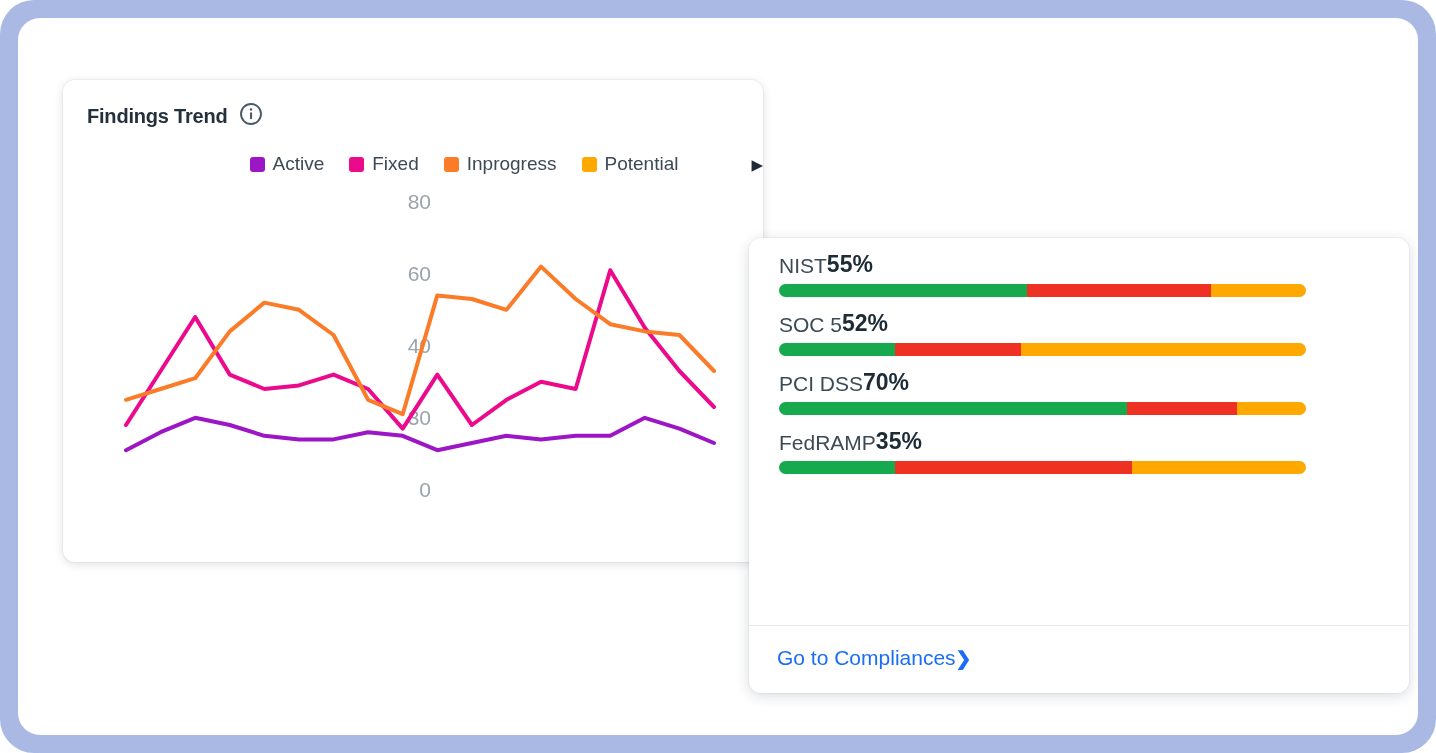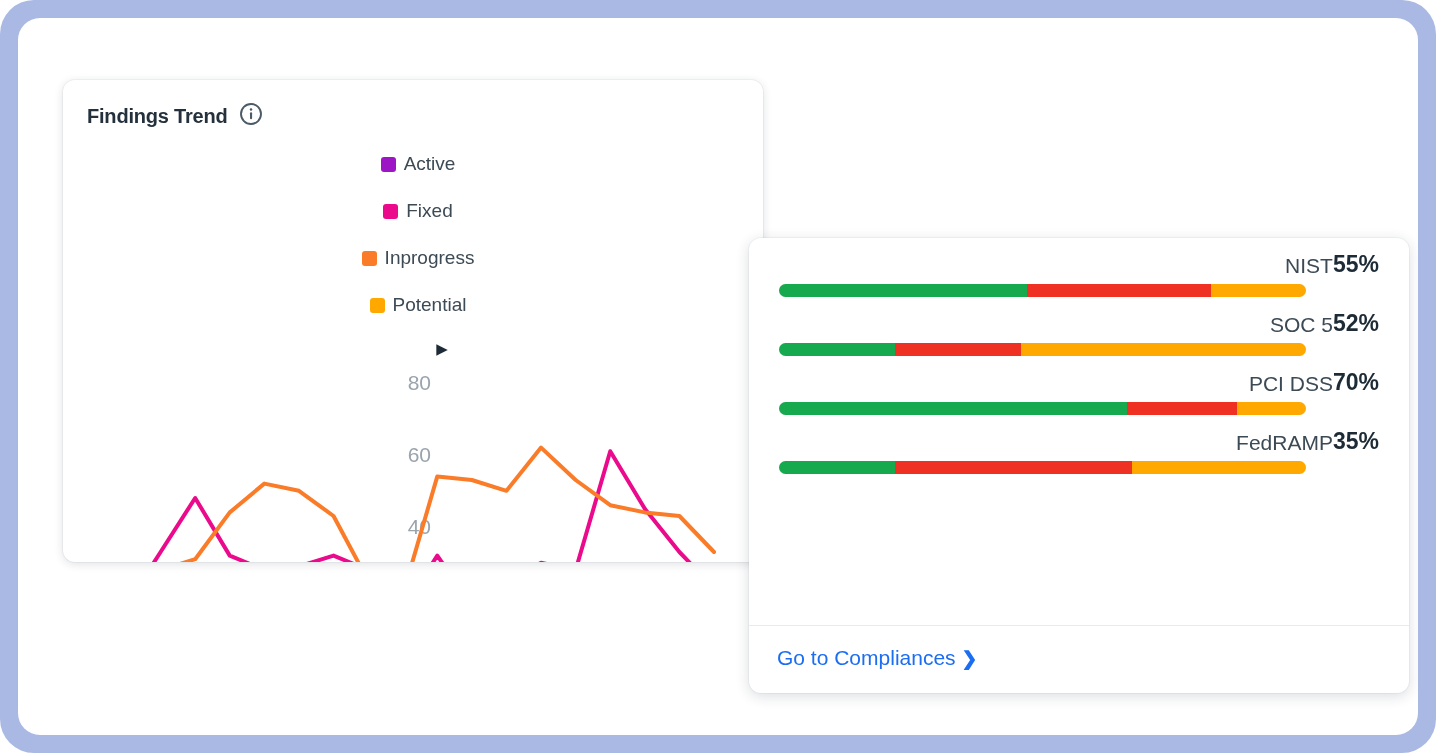--- a/index.html
+++ b/index.html
@@ -32,21 +32,21 @@
     border-radius: 12px;
     box-shadow: 0 2px 10px rgba(27,37,60,0.14), 0 0 0 1px rgba(30,40,60,0.045);
     overflow: hidden;
   }
   .card-title-row { display: flex; align-items: center; gap: 11px; padding: 22px 0 0 24px; }
   .card-title { font-size: 20px; font-weight: bold; color: #24313c; letter-spacing: -0.2px; }
   .info-icon { display: block; }
 
   #legend-row {
     display: flex; align-items: center; justify-content: flex-end;
-    gap: 25px; margin-top: 23px; padding-left: 10px; flex-direction: column;
+    gap: 25px; margin-top: 23px; padding-left: 10px;
   }
   .legend-item { display: flex; align-items: center; gap: 8px; }
   .legend-swatch { width: 15px; height: 15px; border-radius: 3px; }
   .legend-label { font-size: 19px; color: #3c4a55; }
   #legend-next {
     margin-left: 48px; color: #1d2b36; font-size: 15px; line-height: 1;
     cursor: pointer;
   }
 
   #plot-wrap { position: relative; margin-top: 16px; height: 330px; }
@@ -65,40 +65,40 @@
   #compliance-card {
     position: absolute; left: 731px; top: 220px;
     width: 660px; height: 455px;
     background: #ffffff;
     border-radius: 12px;
     box-shadow: 0 3px 14px rgba(27,37,60,0.16), 0 0 0 1px rgba(30,40,60,0.04);
     overflow: hidden;
   }
   #compliance-body { padding: 0 30px; }
   .comp-row { margin-top: 13px; }
-  .comp-head { display: flex; align-items: flex-end; justify-content: flex-end; }
+  .comp-head { display: flex; align-items: flex-end; justify-content: flex-start; }
   .comp-name { font-size: 21px; color: #3c4a55; }
   .comp-pct { font-size: 23px; font-weight: bold; color: #1d2b36; }
   .comp-bar {
     margin-top: 6px; height: 13px; width: 527px;
     border-radius: 7px; overflow: hidden; display: flex;
     background: #e9ecef;
   }
   .seg { height: 100%; }
 
   #comp-legend {
     display: flex; align-items: center; justify-content: center;
     gap: 34px; margin-top: 30px;
   }
   #comp-footer {
     position: absolute; left: 0; right: 0; bottom: 0;
     border-top: 1px solid #e7eaee; padding: 20px 0 0 28px; height: 68px;
   }
   #go-link {
-    display: inline-flex; align-items: center; gap: 6px;
+    display: inline-flex; align-items: center; gap: 0;
     color: #1b6ef3; font-size: 21px; text-decoration: none; cursor: pointer;
   }
   #go-chevron { font-size: 19px; font-weight: bold; line-height: 1; }
 </style>
 </head>
 <body>
 
 <div id="frame">
   <div id="page">
 

